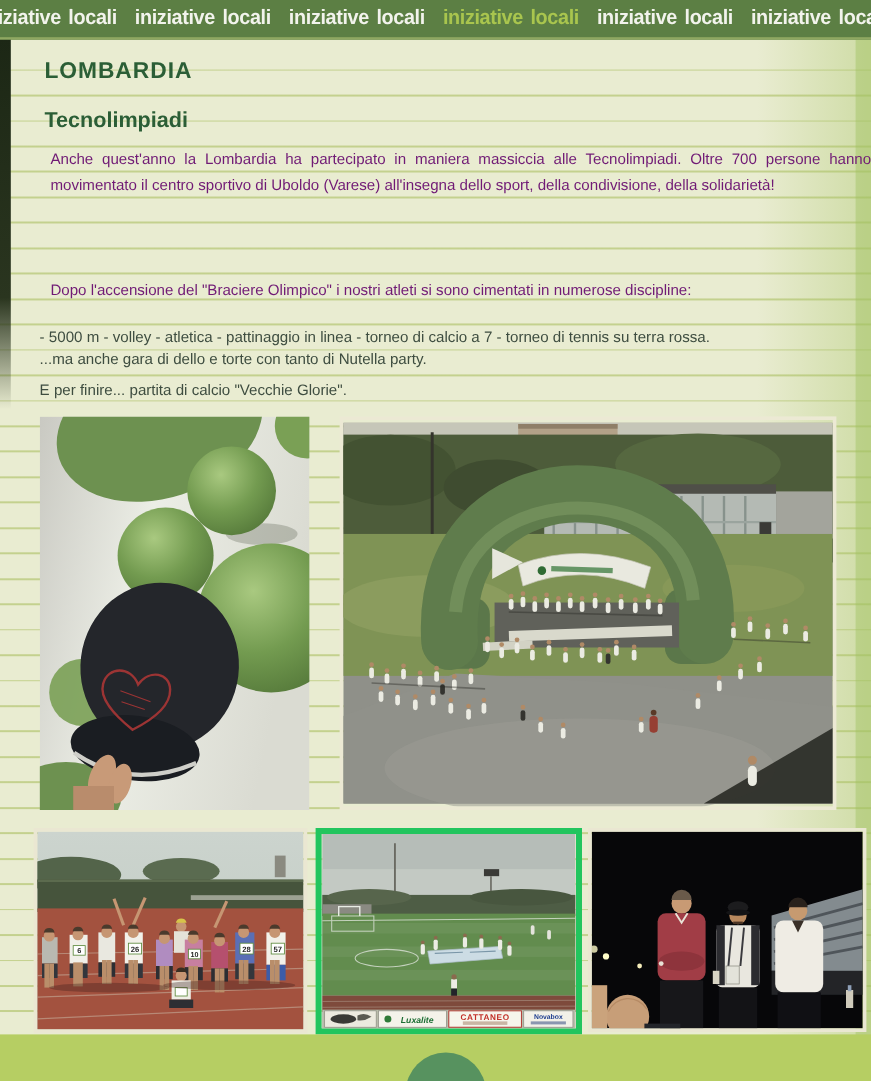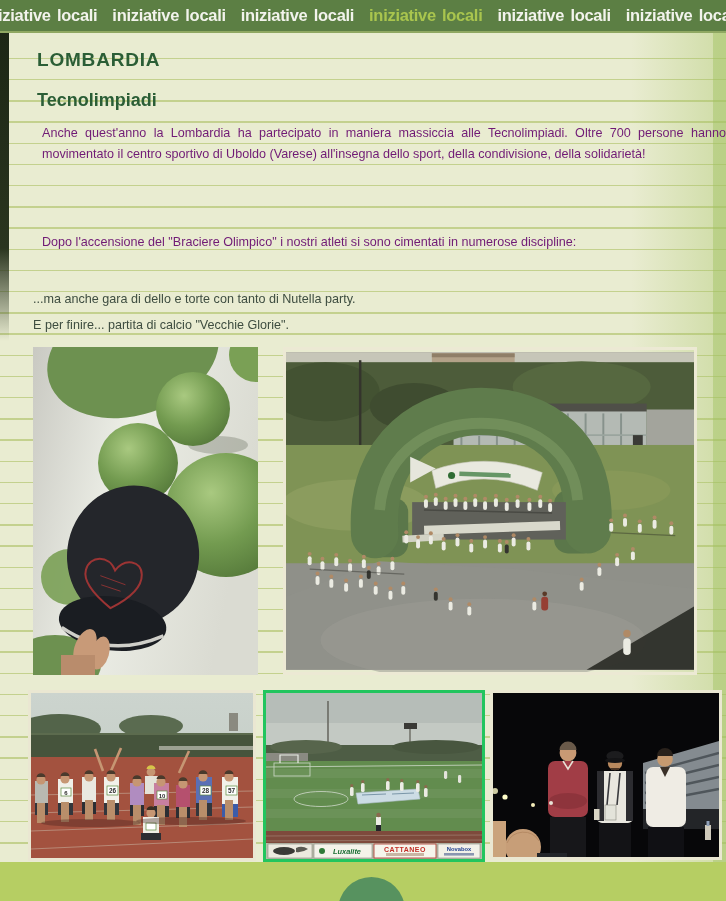--- a/index.html
+++ b/index.html
@@ -35,21 +35,21 @@
         color:#701a75;text-align:justify;}
   .line{position:absolute;left:33px;width:684px;z-index:2;font-size:12.6px;color:#3e4d40;}
   .p1{top:123px;} .p2{top:179px;} .p3{top:232px;}
   .d1{top:274px;} .d2{top:292px;} .cl{top:318px;}
   
   .photo{position:absolute;z-index:2;overflow:hidden;}
   .photo svg{display:block;width:100%;height:100%;}
   .ph-cap{left:33px;top:347px;width:225px;height:328px;}
   .ph-aerial{left:283px;top:347px;width:414px;height:328px;border:3px solid #ece9d4;box-sizing:border-box;}
   .ph-runners{left:28px;top:690px;width:228px;height:171px;border:3px solid #eae7d2;box-sizing:border-box;}
-  .ph-stadium{left:263px;top:690px;width:222px;height:172px;border:3px solid #22c55e;box-sizing:border-box;}
+  .ph-stadium{left:263px;top:690px;width:222px;height:172px;border:5px solid #22c55e;box-sizing:border-box;}
   .ph-night{left:490px;top:690px;width:232px;height:170px;border:3px solid #eae7d2;box-sizing:border-box;}
   
   .footer-band{position:absolute;left:0;top:862px;width:726px;height:39px;background:#b6ce63;z-index:3;}
   .page-circle{position:absolute;left:338px;top:877px;width:67px;height:67px;border-radius:50%;
         background:#57925f;z-index:4;}
   svg text{font-family:"Liberation Sans",sans-serif;}
 </style>
 </head>
 <body>
 
@@ -68,20 +68,21 @@
 
   <div class="paper"></div>
   <div class="right-tint"></div>
   <div class="right-strip"></div>
   <div class="left-bar"></div>
 
   <div class="region-title">LOMBARDIA</div>
   <div class="section-title">Tecnolimpiadi</div>
   <div class="para p1">Anche quest'anno la Lombardia ha partecipato in maniera massiccia alle Tecnolimpiadi. Oltre 700 persone hanno movimentato il centro sportivo di Uboldo (Varese) all'insegna dello sport, della condivisione, della solidarietà!</div>
   <div class="para p3">Dopo l'accensione del "Braciere Olimpico" i nostri atleti si sono cimentati in numerose discipline:</div>
+  <div class="line d1">- 5000 m - volley - atletica  - pattinaggio in linea - torneo di calcio a 7 - torneo di tennis su terra rossa.</div>
   <div class="line d2">...ma anche gara di dello e torte con tanto di Nutella party.</div>
   <div class="line cl">E per finire... partita di calcio "Vecchie Glorie".</div>
 
   <div class="photo ph-cap" aria-label="Black cap with red embroidered heart held in a hand among green balls">
     <svg viewBox="0 0 225 328">
       <defs>
         <linearGradient id="capbg" x1="0" y1="0" x2="1" y2="0.3">
           <stop offset="0" stop-color="#c9c9c2"></stop>
             <stop offset="0.45" stop-color="#eceee6"></stop>
           <stop offset="1" stop-color="#dadbd2"></stop>

